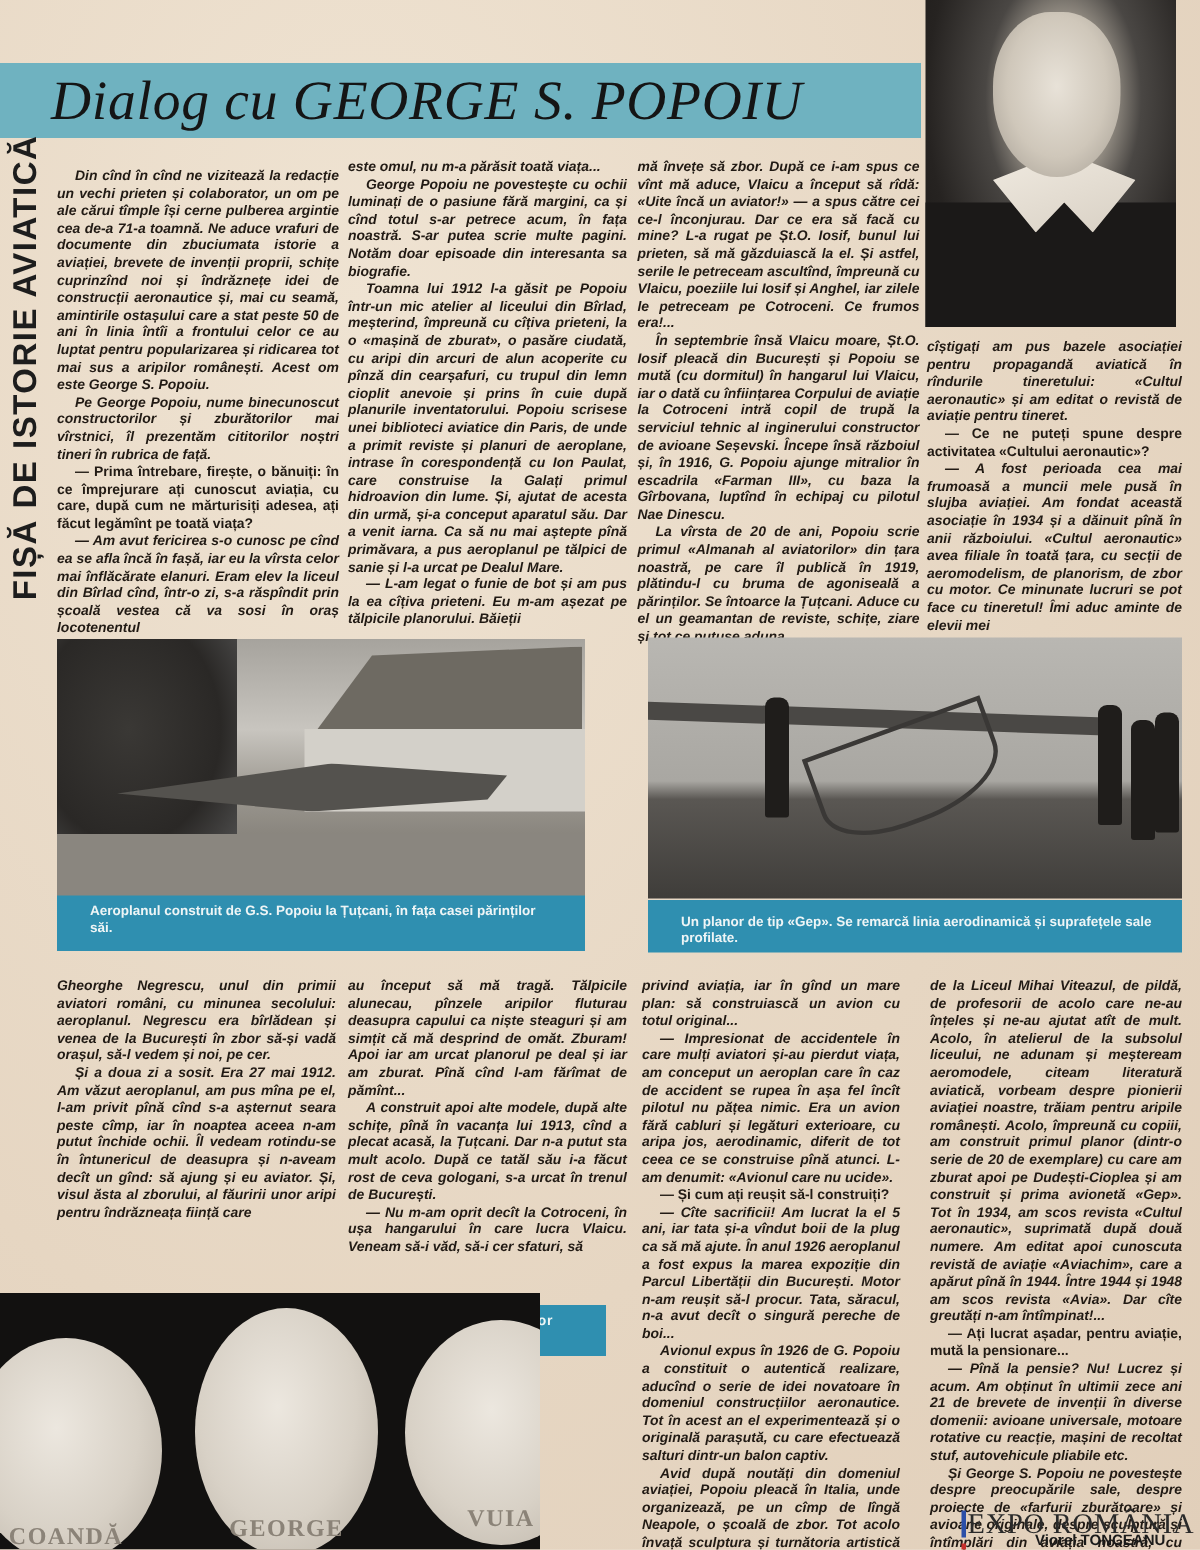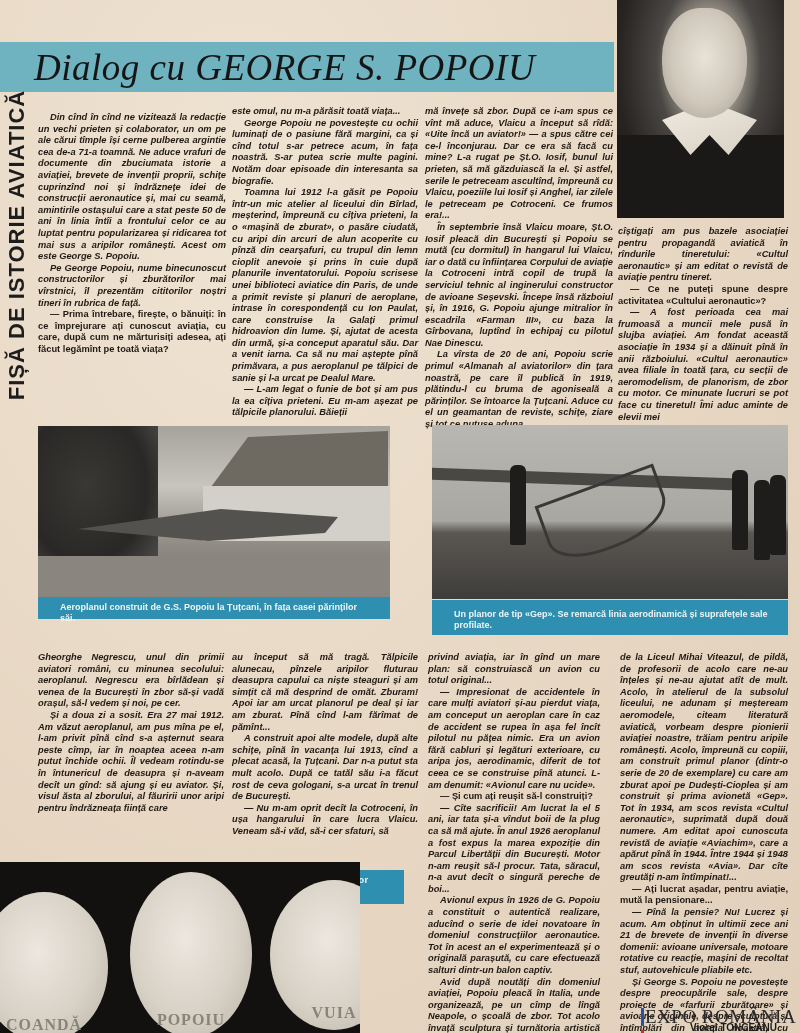--- a/index.html
+++ b/index.html
@@ -33,21 +33,21 @@
   .photo1 .roof{position:absolute;left:150px;top:5px;width:200px;height:60px;background:#6e6a62;clip-path:polygon(10% 100%,30% 10%,100% 0,100% 100%);}
   .photo1 .wall{position:absolute;left:165px;top:60px;width:187px;height:55px;background:#d3d0c9;}
   .photo1 .plane{position:absolute;left:40px;top:75px;width:260px;height:40px;background:#54524e;clip-path:polygon(0 70%,55% 20%,100% 40%,95% 80%,50% 100%);}
   .photo1 .ground{position:absolute;left:0;top:130px;width:352px;height:42px;background:#8a867f;}
   .photo2{left:432px;top:425px;width:356px;height:174px;
      background:linear-gradient(180deg,#b9b7b2 0%,#a9a7a2 55%,#5a5753 62%,#3f3d3a 100%);}
   .photo2 .wing{position:absolute;left:0;top:48px;width:300px;height:12px;background:#4a4845;transform:skewY(2deg);}
   .photo2 .body{position:absolute;left:110px;top:58px;width:120px;height:60px;border:3px solid #3a3836;border-radius:0 0 50% 40%;transform:rotate(-20deg);}
   .photo2 .man{position:absolute;width:16px;height:80px;background:#1f1d1b;border-radius:6px 6px 2px 2px;}
   .caption{position:absolute;background:#2f8fb0;color:#eef5f6;font-size:9px;font-weight:bold;line-height:11px;padding:5px 18px 5px 22px;box-sizing:border-box;}
-  .cap1{left:38px;top:597px;width:352px;height:22px;}
+  .cap1{left:38px;top:597px;width:352px;height:37px;}
   .cap2{left:432px;top:600px;width:356px;height:35px;padding-top:9px;}
   .cap3{left:0;top:828px;width:404px;height:34px;padding-left:56px;font-size:9.3px;letter-spacing:0.4px;margin-top:42px;}
   .medals{position:absolute;left:0;top:862px;width:360px;height:171px;background:#121110;overflow:hidden;}
   .medal{position:absolute;border-radius:50%;background:radial-gradient(ellipse at 45% 40%,#ece7df 0%,#d8d1c6 55%,#b9b1a5 100%);}
   .medal .lbl{position:absolute;bottom:8px;left:0;right:0;text-align:center;font-family:"Liberation Serif",serif;
       font-weight:bold;font-size:16px;color:#8b8378;letter-spacing:1px;}
   .watermark{position:absolute;left:640px;top:1006px;font-family:"Liberation Serif",serif;font-size:19px;color:#2a2a2a;letter-spacing:0.5px;}
   .watermark .bar{display:inline-block;width:3px;height:18px;vertical-align:-3px;margin:0 1px;}
   .byline{position:absolute;left:690px;top:1022px;font-size:10px;font-weight:bold;color:#1a1a1a;}
 </style>
@@ -70,20 +70,21 @@
   <div class="portrait">
     <div class="coat"></div>
     <div class="collar"></div>
     <div class="face"></div>
   </div>
 
   <div class="col" style="left:38px;top:112px;width:188px;">
     <p>Din cînd în cînd ne vizitează la redacție un vechi prieten și colaborator, un om pe ale cărui tîmple își cerne pulberea argintie cea de-a 71-a toamnă. Ne aduce vrafuri de documente din zbuciumata istorie a aviației, brevete de invenții proprii, schițe cuprinzînd noi și îndrăznețe idei de construcții aeronautice și, mai cu seamă, amintirile ostașului care a stat peste 50 de ani în linia întîi a frontului celor ce au luptat pentru popularizarea și ridicarea tot mai sus a aripilor românești. Acest om este George S. Popoiu.</p>
     <p>Pe George Popoiu, nume binecunoscut constructorilor și zburătorilor mai vîrstnici, îl prezentăm cititorilor noștri tineri în rubrica de față.</p>
     <p class="q">— Prima întrebare, firește, o bănuiți: în ce împrejurare ați cunoscut aviația, cu care, după cum ne mărturisiți adesea, ați făcut legămînt pe toată viața?</p>
+    <p>— Am avut fericirea s-o cunosc pe cînd ea se afla încă în fașă, iar eu la vîrsta celor mai înflăcărate elanuri. Eram elev la liceul din Bîrlad cînd, într-o zi, s-a răspîndit prin școală vestea că va sosi în oraș locotenentul</p>
   </div>
   <div class="col" style="left:232px;top:106px;width:186px;">
     <p class="noind">este omul, nu m-a părăsit toată viața...</p>
     <p>George Popoiu ne povestește cu ochii luminați de o pasiune fără margini, ca și cînd totul s-ar petrece acum, în fața noastră. S-ar putea scrie multe pagini. Notăm doar episoade din interesanta sa biografie.</p>
     <p>Toamna lui 1912 l-a găsit pe Popoiu într-un mic atelier al liceului din Bîrlad, meșterind, împreună cu cîțiva prieteni, la o «mașină de zburat», o pasăre ciudată, cu aripi din arcuri de alun acoperite cu pînză din cearșafuri, cu trupul din lemn cioplit anevoie și prins în cuie după planurile inventatorului. Popoiu scrisese unei biblioteci aviatice din Paris, de unde a primit reviste și planuri de aeroplane, intrase în corespondență cu Ion Paulat, care construise la Galați primul hidroavion din lume. Și, ajutat de acesta din urmă, și-a conceput aparatul său. Dar a venit iarna. Ca să nu mai aștepte pînă primăvara, a pus aeroplanul pe tălpici de sanie și l-a urcat pe Dealul Mare.</p>
     <p>— L-am legat o funie de bot și am pus la ea cîțiva prieteni. Eu m-am așezat pe tălpicile planorului. Băieții</p>
   </div>
   <div class="col" style="left:425px;top:106px;width:188px;">
     <p class="noind">mă învețe să zbor. După ce i-am spus ce vînt mă aduce, Vlaicu a început să rîdă: «Uite încă un aviator!» — a spus către cei ce-l înconjurau. Dar ce era să facă cu mine? L-a rugat pe Șt.O. Iosif, bunul lui prieten, să mă găzduiască la el. Și astfel, serile le petreceam ascultînd, împreună cu Vlaicu, poeziile lui Iosif și Anghel, iar zilele le petreceam pe Cotroceni. Ce frumos era!...</p>
     <p>În septembrie însă Vlaicu moare, Șt.O. Iosif pleacă din București și Popoiu se mută (cu dormitul) în hangarul lui Vlaicu, iar o dată cu înființarea Corpului de aviație la Cotroceni intră copil de trupă la serviciul tehnic al inginerului constructor de avioane Seșevski. Începe însă războiul și, în 1916, G. Popoiu ajunge mitralior în escadrila «Farman III», cu baza la Gîrbovana, luptînd în echipaj cu pilotul Nae Dinescu.</p>
@@ -138,21 +139,21 @@
     <p>— Pînă la pensie? Nu! Lucrez și acum. Am obținut în ultimii zece ani 21 de brevete de invenții în diverse domenii: avioane universale, motoare rotative cu reacție, mașini de recoltat stuf, autovehicule pliabile etc.</p>
     <p>Și George S. Popoiu ne povestește despre preocupările sale, despre proiecte de «farfurii zburătoare» și avioane originale, despre sculptură și întîmplări din aviația noastră, cu același patos cu care o făcea odinioară în fața tineretului de la «Cultul aeronautic».</p>
   </div>
 
   <div class="caption cap3">Dintre ultimele realizări în domeniul sculpturii: efigiile pionierilor aviației românești Vlaicu, Vuia, Coandă.</div>
   <div class="medals">
     <div class="medal" style="left:-20px;top:30px;width:128px;height:150px;">
       <span class="lbl">COANDĂ</span>
     </div>
     <div class="medal" style="left:130px;top:10px;width:122px;height:165px;">
-      <span class="lbl">POPOIU</span>
+      <span class="lbl">GEORGE</span>
     </div>
     <div class="medal" style="left:270px;top:18px;width:128px;height:150px;">
       <span class="lbl">VUIA</span>
     </div>
   </div>
 
   <div class="watermark">
     <span class="bar" style="background:#2b4fa8;"></span><span>EXPO ROMÂNIA</span><span class="bar" style="background:#c8312c;"></span>
   </div>
   <div class="byline">Viorel TONCEANU</div>

